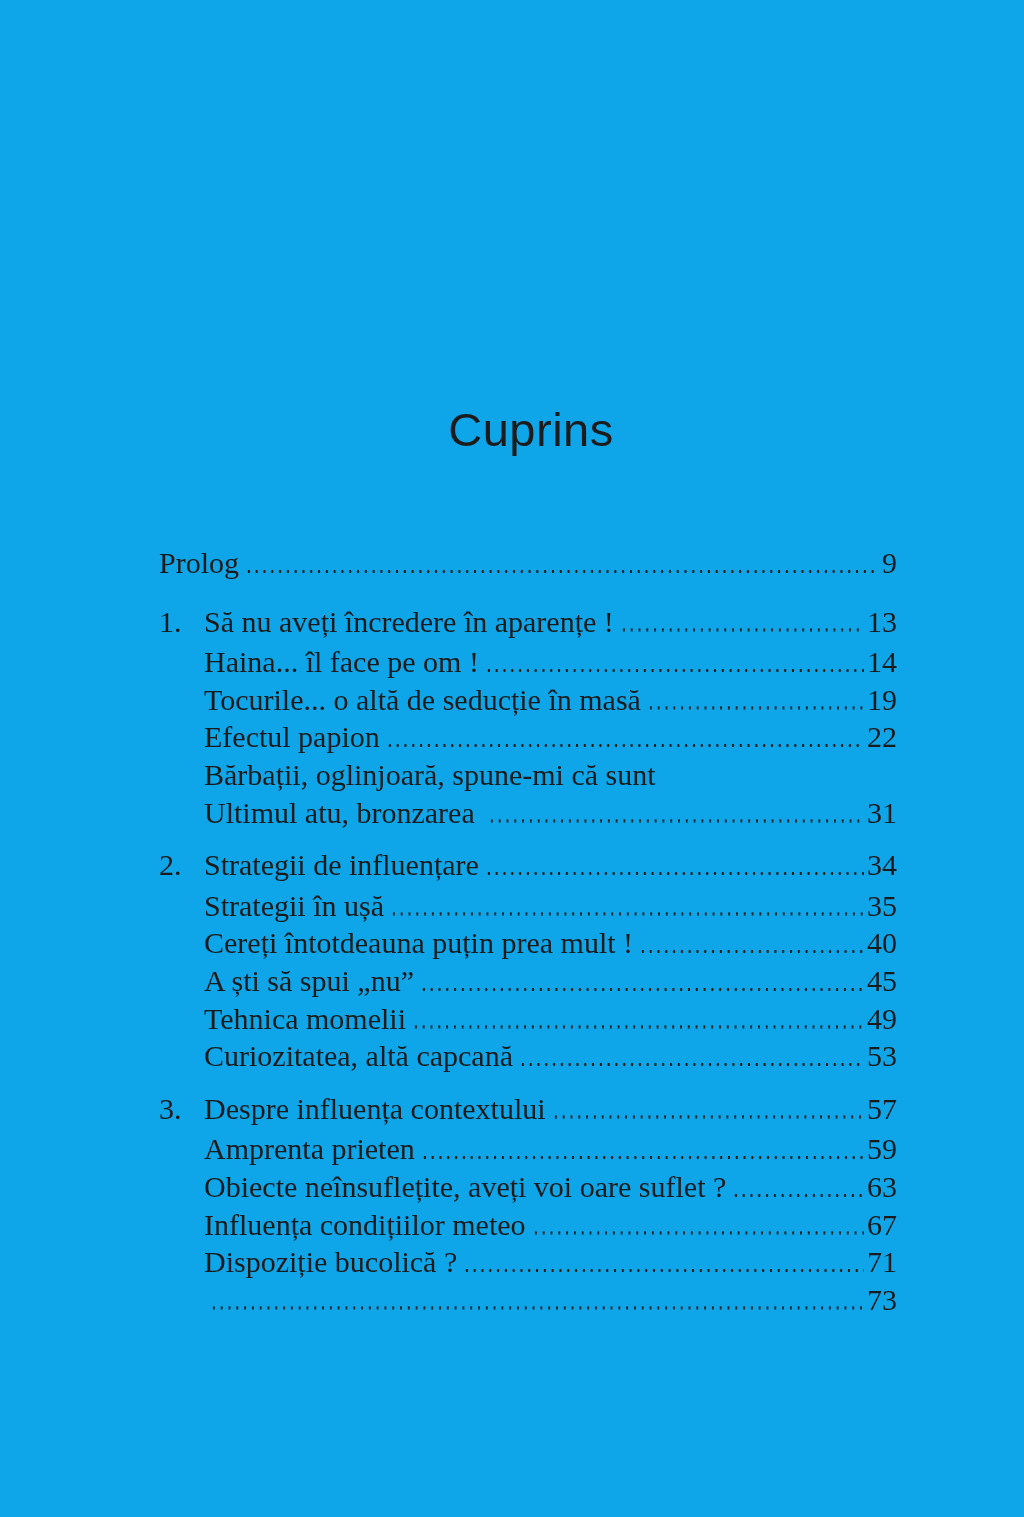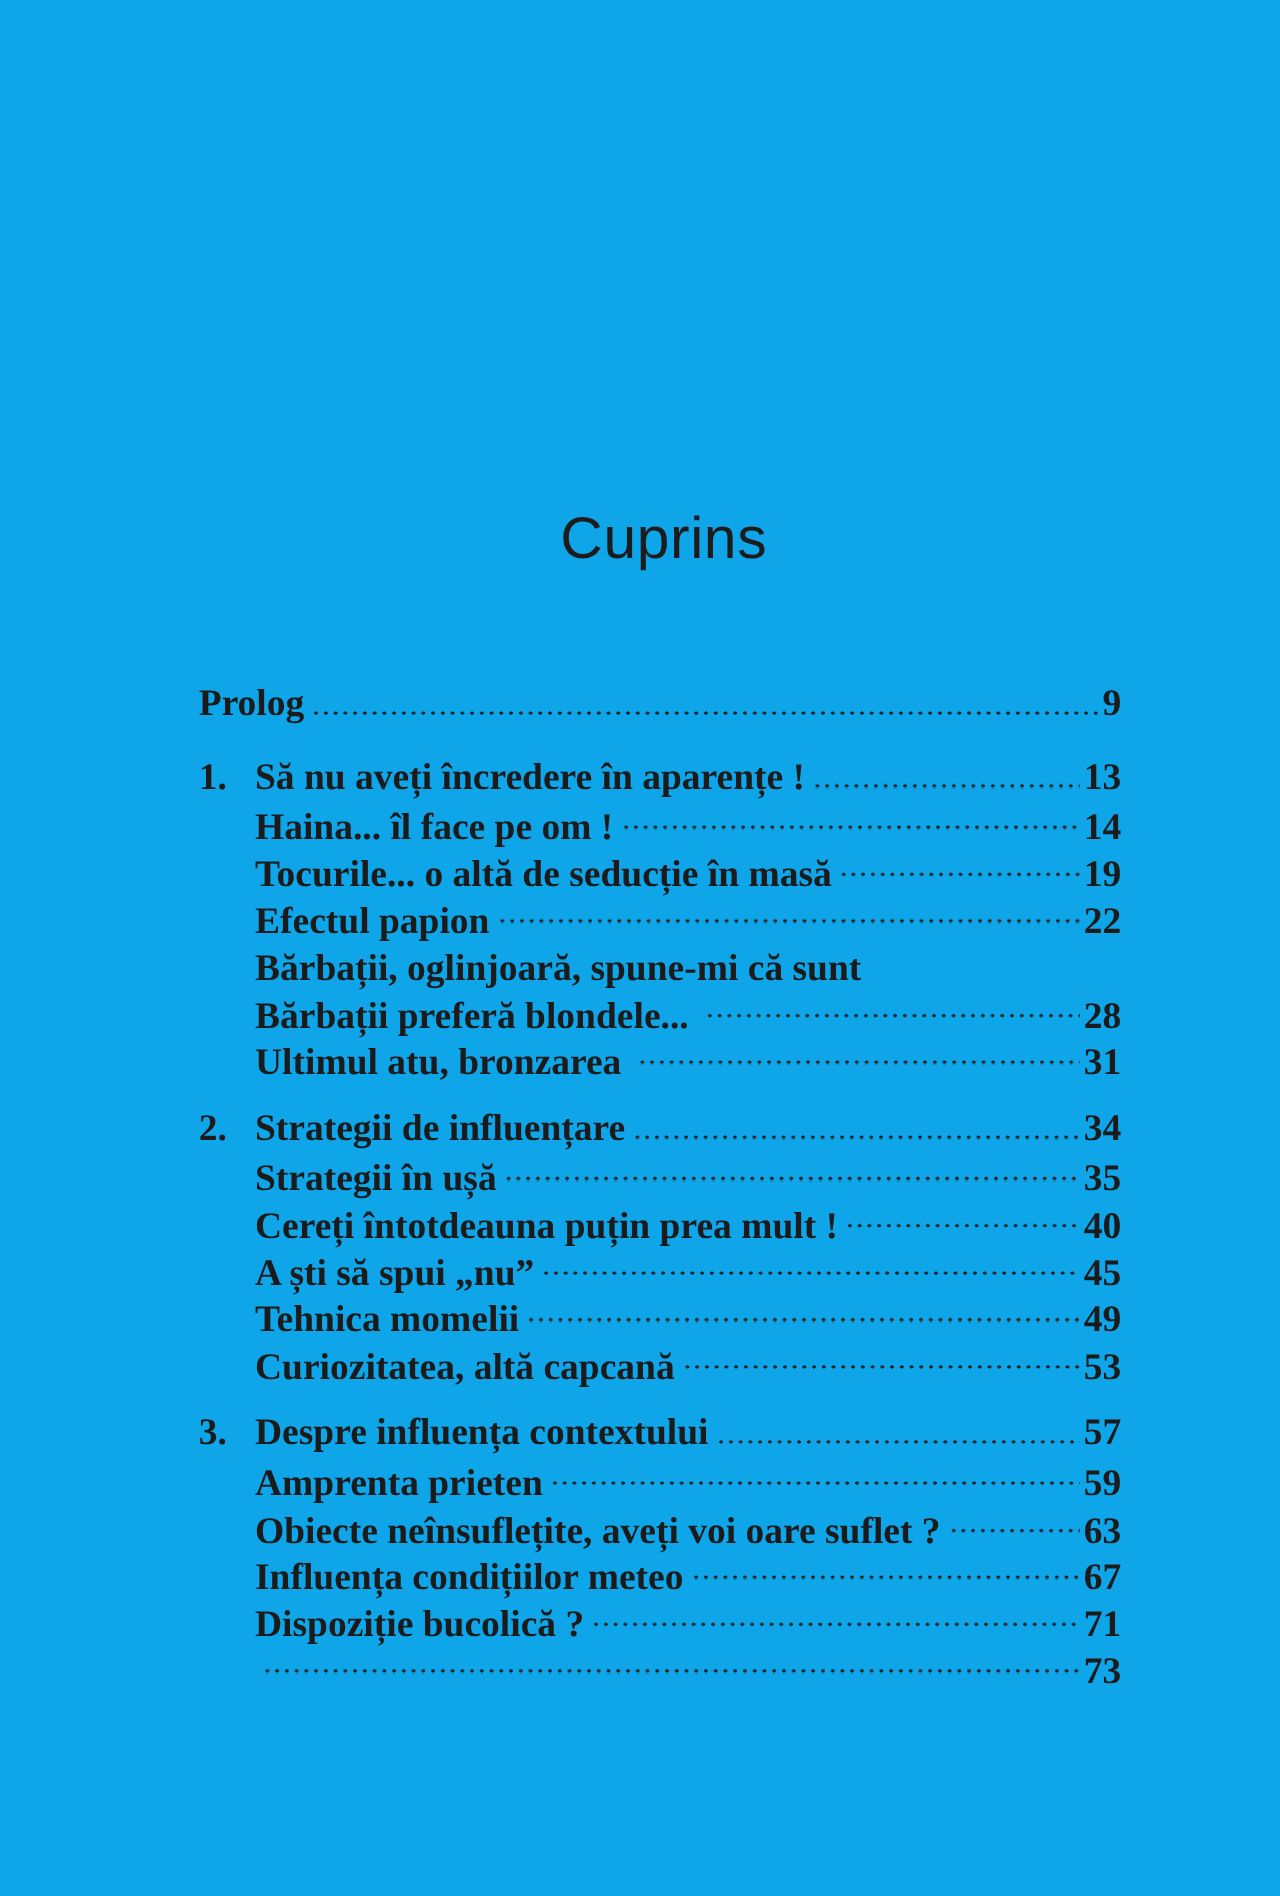--- a/index.html
+++ b/index.html
@@ -28,33 +28,32 @@
     line-height: 52px;
     letter-spacing: 0.5px;
     color: #1c1c1c;
   }
   .toc {
     margin: 88px 146px 0 140px; 
     font-family: "Liberation Serif", "DejaVu Serif", serif;
     font-size: 30px;
     line-height: 37.6px;
     color: #1b1b1b;
-    font-weight: bold;
   }
   .row {
     display: flex;
     align-items: baseline;
   }
   .row.chapter { margin-top: 15px; margin-bottom: 3px; }
   .row.first-chapter { margin-top: 21px; }
   .num {
     flex: 0 0 45px;
     width: 45px;
   }
-  .row.sub { padding-left: 45px; align-items: center; }
+  .row.sub { padding-left: 45px; }
   .label {
     white-space: nowrap;
     flex: 0 0 auto;
   }
   .dots {
     flex: 1 1 auto;
     min-width: 18px;
     height: 3.4px;
     margin: 0 3px 0 6px;
     background-image: radial-gradient(circle, #222222 1.25px, rgba(0,0,0,0) 1.5px);
@@ -106,25 +105,20 @@
       <span class="label">Efectul papion</span>
       <span class="dots"></span>
       <span class="pagenum">22</span>
     </div>
 
     <div class="row sub">
       <span class="label">Bărbații, oglinjoară, spune-mi că sunt</span>
     </div>
 
 
-    <div class="row sub">
-      <span class="label">Bărbații preferă blondele...</span>
-      <span class="dots after-ellipsis"></span>
-      <span class="pagenum">28</span>
-    </div>
 
     <div class="row sub">
       <span class="label">Ultimul atu, bronzarea</span>
       <span class="dots after-ellipsis"></span>
       <span class="pagenum">31</span>
     </div>
 
     <div class="row chapter">
       <span class="num">2.</span>
       <span class="label">Strategii de influențare</span>

